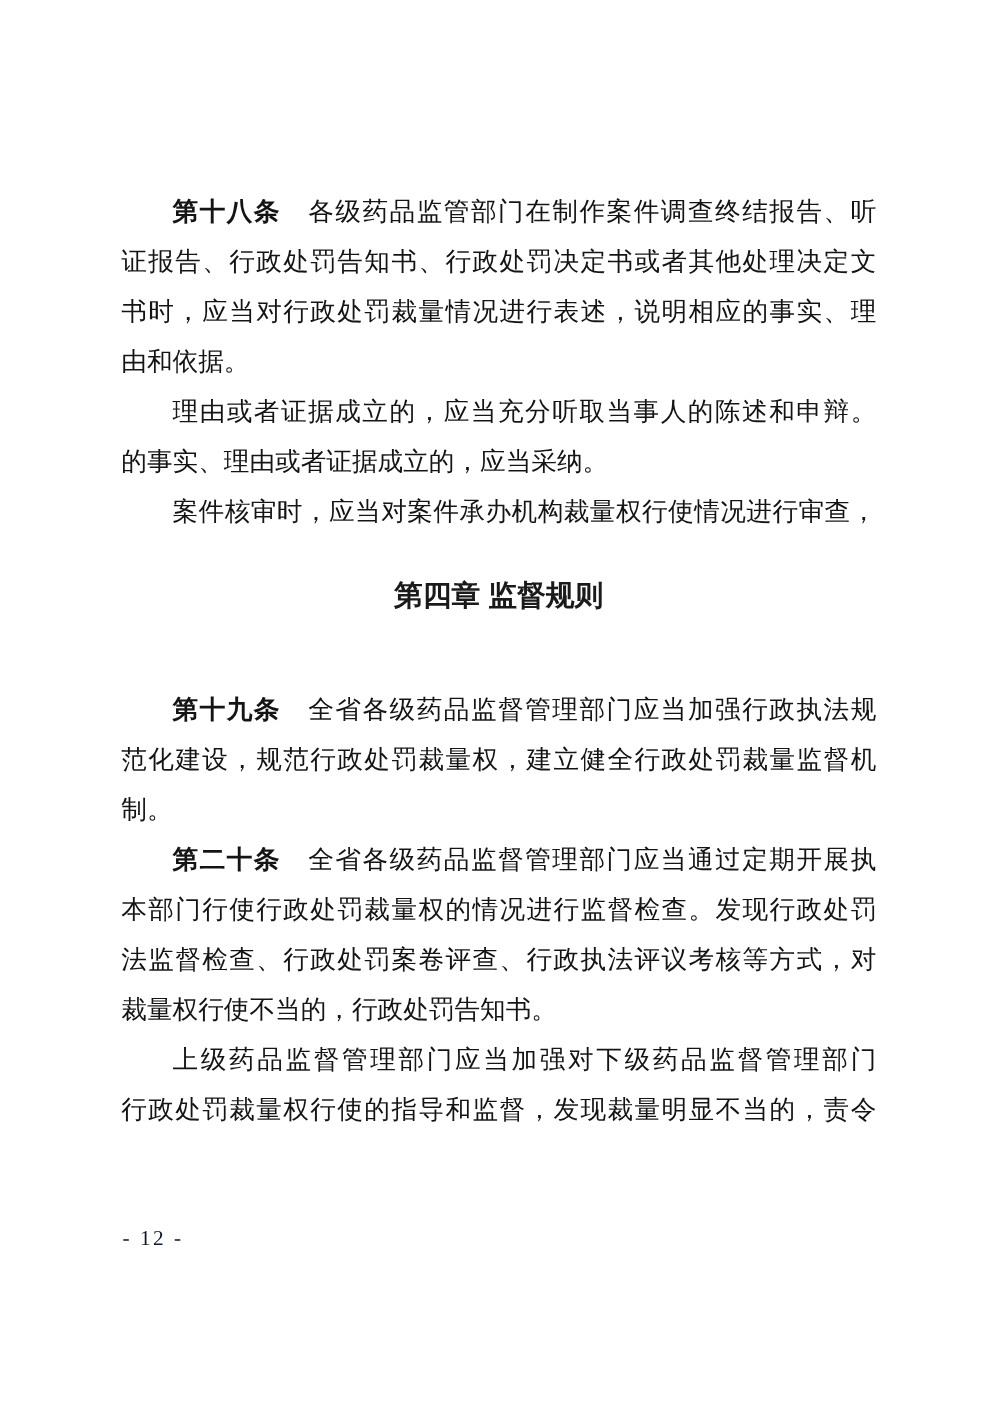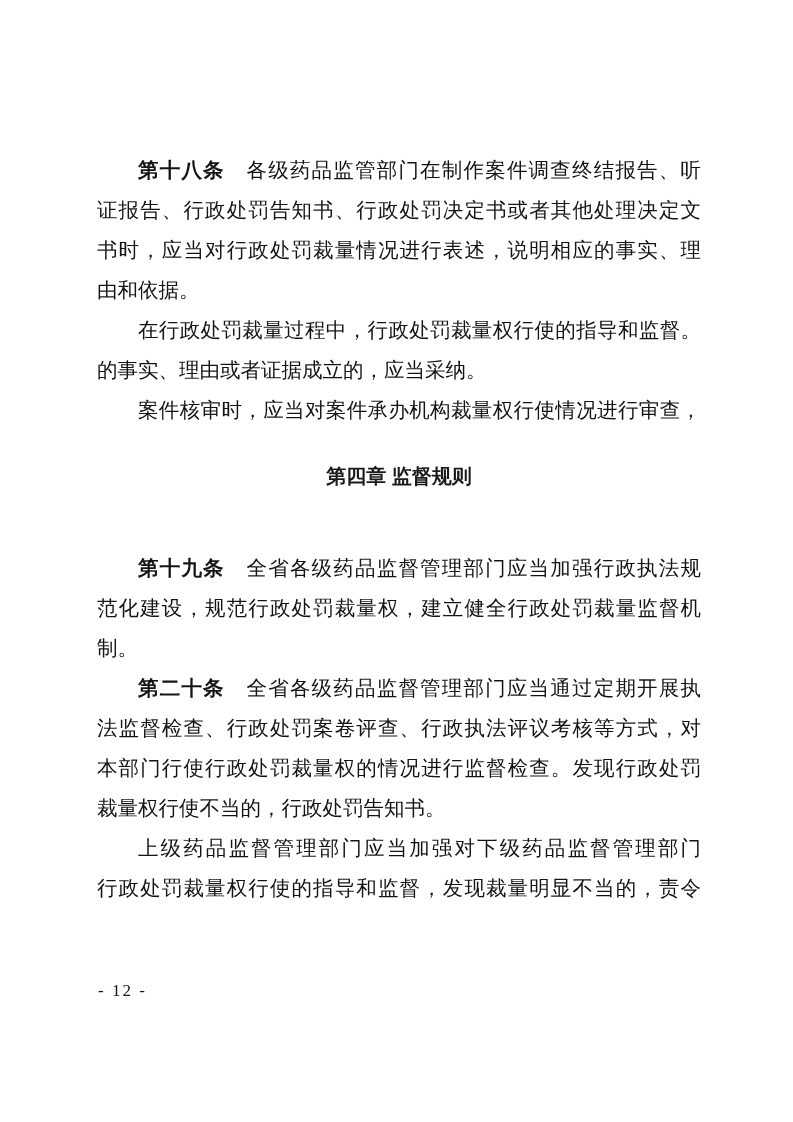--- a/index.html
+++ b/index.html
@@ -48,21 +48,21 @@
   .seg.bold {
     font-weight: bold;
     font-family: "Liberation Sans", sans-serif;
   }
   .chapter-heading {
     height: 40px;
     line-height: 40px;
     margin-top: 26px;
     margin-bottom: 52px;
     text-align: center;
-    font-size: 20px;
+    font-size: 23px;
     font-weight: bold;
     font-family: "Liberation Sans", sans-serif;
     color: #1a1a1a;
   }
   .page-footer {
     position: absolute;
     left: 98px;
     top: 979px;
     font-size: 17px;
     line-height: 24px;
@@ -76,36 +76,36 @@
 
 <div class="page">
   <div class="content">
       <div class="paragraph">
         <div class="text-line fill indent"><span class="seg bold">第十八条</span><span class="seg">　各级药品监管部门在制作案件调查终结报告、听</span></div>
         <div class="text-line fill"><span class="seg">证报告、行政处罚告知书、行政处罚决定书或者其他处理决定文</span></div>
         <div class="text-line fill"><span class="seg">书时，应当对行政处罚裁量情况进行表述，说明相应的事实、理</span></div>
         <div class="text-line"><span class="seg">由和依据。</span></div>
       </div>
       <div class="paragraph">
-        <div class="text-line fill indent"><span class="seg">在行政处罚裁量过程中，行政处罚裁量权行使的指导和监督。</span></div>
+        <div class="text-line fill indent"><span class="seg">理由或者证据成立的，应当充分听取当事人的陈述和申辩。</span></div>
         <div class="text-line"><span class="seg">的事实、理由或者证据成立的，应当采纳。</span></div>
       </div>
       <div class="paragraph">
         <div class="text-line fill indent"><span class="seg">案件核审时，应当对案件承办机构裁量权行使情况进行审查，</span></div>
       </div>
       <div class="chapter-heading">第四章 监督规则</div>
       <div class="paragraph">
         <div class="text-line fill indent"><span class="seg bold">第十九条</span><span class="seg">　全省各级药品监督管理部门应当加强行政执法规</span></div>
         <div class="text-line fill"><span class="seg">范化建设，规范行政处罚裁量权，建立健全行政处罚裁量监督机</span></div>
         <div class="text-line"><span class="seg">制。</span></div>
       </div>
       <div class="paragraph">
         <div class="text-line fill indent"><span class="seg bold">第二十条</span><span class="seg">　全省各级药品监督管理部门应当通过定期开展执</span></div>
+        <div class="text-line fill"><span class="seg">本部门行使行政处罚裁量权的情况进行监督检查。发现行政处罚</span></div>
         <div class="text-line fill"><span class="seg">法监督检查、行政处罚案卷评查、行政执法评议考核等方式，对</span></div>
-        <div class="text-line fill"><span class="seg">本部门行使行政处罚裁量权的情况进行监督检查。发现行政处罚</span></div>
         <div class="text-line"><span class="seg">裁量权行使不当的，行政处罚告知书。</span></div>
       </div>
       <div class="paragraph">
         <div class="text-line fill indent"><span class="seg">上级药品监督管理部门应当加强对下级药品监督管理部门</span></div>
         <div class="text-line fill"><span class="seg">行政处罚裁量权行使的指导和监督，发现裁量明显不当的，责令</span></div>
       </div>
     </div>
   <div class="page-footer">- 12 -</div>
 </div>
 

